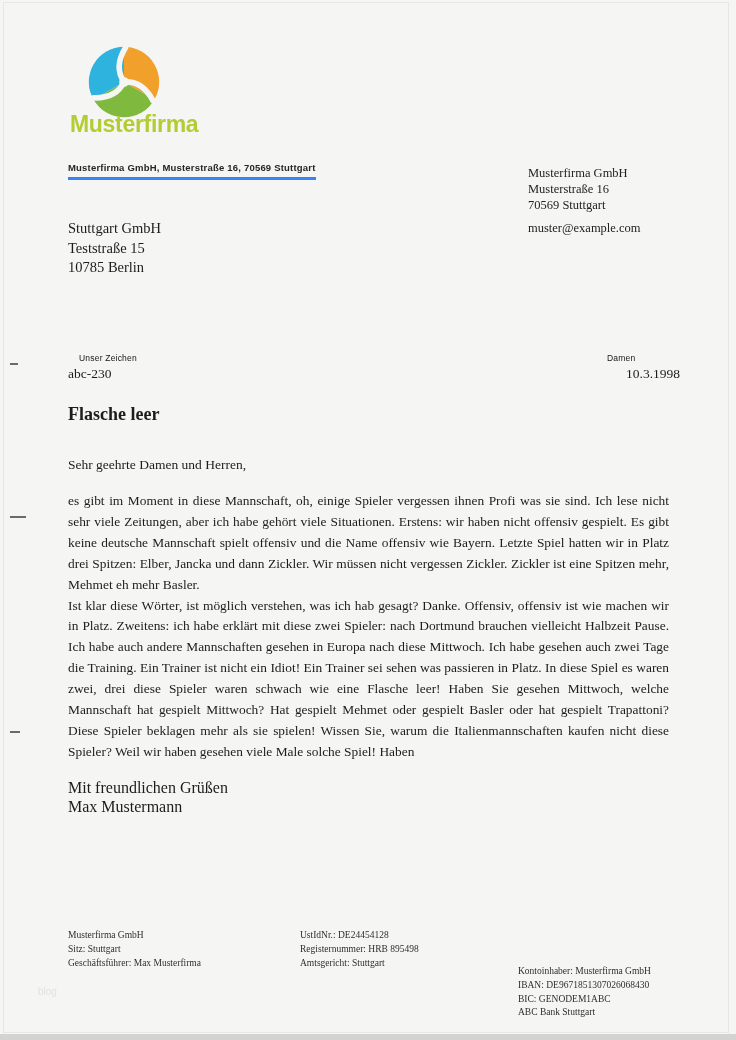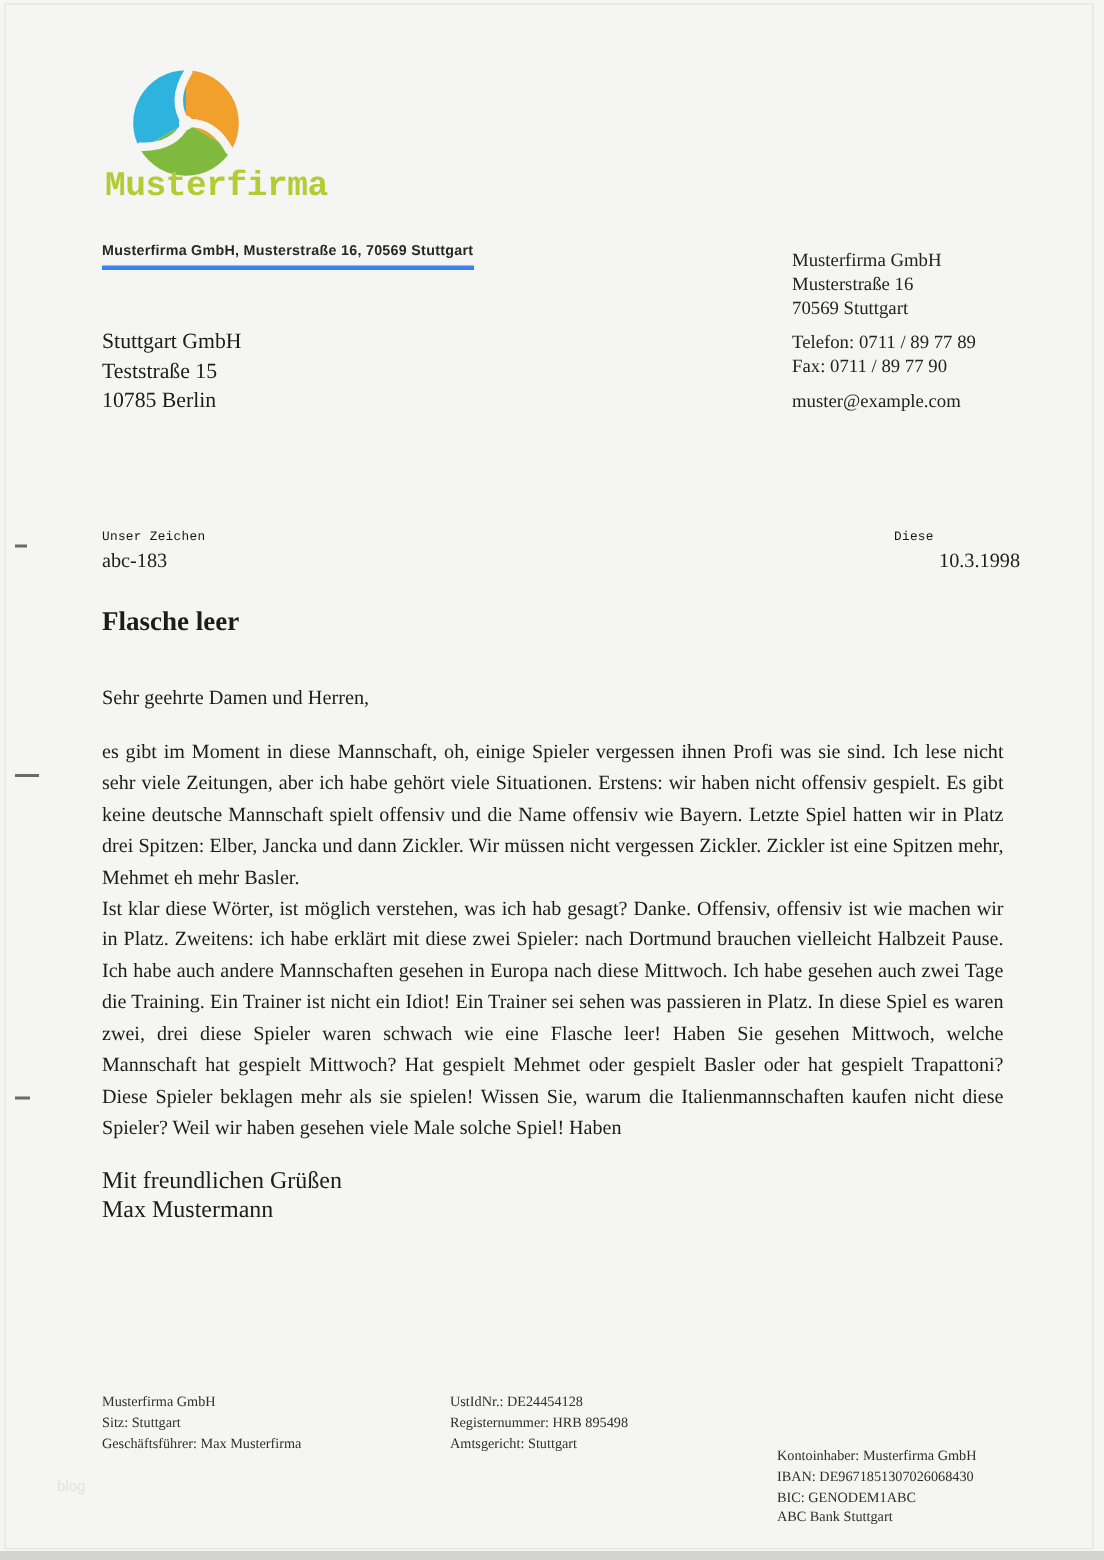--- a/index.html
+++ b/index.html
@@ -21,21 +21,21 @@
   }
   .page-bottom-edge {
     position: absolute;
     left: 0; right: 0; bottom: 0;
     height: 6px;
     background: #d3d3d2;
   }
   .logo-mark { position: absolute; left: 84px; top: 42px; width: 80px; height: 80px; }
   .logo-wordmark {
     position: absolute; left: 70px; top: 111px;
-    font-family: Liberation Mono, monospace;
+    font-family: Liberation Sans, sans-serif;
     font-weight: bold; font-size: 23px; letter-spacing: -0.3px;
     color: #b3cc34;
   }
   .sender-line {
     position: absolute; left: 68px; top: 162px;
     font-family: "Liberation Sans", sans-serif;
     font-size: 9.5px; font-weight: bold; letter-spacing: 0.2px;
     color: #262626;
     padding-bottom: 4px;
     border-bottom: 3px solid #3b82f6;
@@ -44,22 +44,22 @@
     position: absolute; left: 68px; top: 219px;
     font-size: 14.5px; line-height: 19.5px;
   }
   .contact-block {
     position: absolute; left: 528px; top: 165px;
     font-size: 12.5px; line-height: 16px; color: #222;
   }
   .contact-group { margin-bottom: 7px; }
   .ref-label, .date-label {
     position: absolute;
-    font-family: Liberation Mono, monospace;
-    font-size: 8.5px; color: #161616; letter-spacing: 0.2px;
+    font-family: Liberation Sans, sans-serif;
+    font-size: 8.5px; color: #161616; letter-spacing: 0.2px; margin-left: 11px;
   }
   .ref-label { left: 68px; top: 353px; }
   .date-label { left: 596px; top: 353px; }
   .ref-value, .date-value { position: absolute; font-size: 13.5px; color: #1c1c1c; }
   .ref-value { left: 68px; top: 366px; }
   .date-value { left: 596px; top: 366px; margin-left: 30px; }
   .subject {
     position: absolute; left: 68px; top: 404px;
     font-size: 18px; font-weight: bold;
   }
@@ -114,30 +114,26 @@
     <div>Teststraße 15</div>
     <div>10785 Berlin</div>
   </div>
 
   <div class="contact-block">
     <div class="contact-group">
       <div>Musterfirma GmbH</div>
       <div>Musterstraße 16</div>
       <div>70569 Stuttgart</div>
     </div>
-    <div class="contact-group">
-      <div>Telefon: 0711 / 89 77 89</div>
-      <div>Fax: 0711 / 89 77 90</div>
-    </div>
     <div>muster@example.com</div>
   </div>
 
   <div class="ref-label">Unser Zeichen</div>
-  <div class="ref-value">abc-183</div>
-  <div class="date-label">Diese</div>
+  <div class="ref-value">abc-230</div>
+  <div class="date-label">Damen</div>
   <div class="date-value">10.3.1998</div>
 
   <div class="subject">Flasche leer</div>
 
   <div class="salutation">Sehr geehrte Damen und Herren,</div>
 
   <div class="body-text">
     <div>es gibt im Moment in diese Mannschaft, oh, einige Spieler vergessen ihnen Profi was sie sind. Ich lese nicht sehr viele Zeitungen, aber ich habe gehört viele Situationen. Erstens: wir haben nicht offensiv gespielt. Es gibt keine deutsche Mannschaft spielt offensiv und die Name offensiv wie Bayern. Letzte Spiel hatten wir in Platz drei Spitzen: Elber, Jancka und dann Zickler. Wir müssen nicht vergessen Zickler. Zickler ist eine Spitzen mehr, Mehmet eh mehr Basler.</div>
     <div>Ist klar diese Wörter, ist möglich verstehen, was ich hab gesagt? Danke. Offensiv, offensiv ist wie machen wir in Platz. Zweitens: ich habe erklärt mit diese zwei Spieler: nach Dortmund brauchen vielleicht Halbzeit Pause. Ich habe auch andere Mannschaften gesehen in Europa nach diese Mittwoch. Ich habe gesehen auch zwei Tage die Training. Ein Trainer ist nicht ein Idiot! Ein Trainer sei sehen was passieren in Platz. In diese Spiel es waren zwei, drei diese Spieler waren schwach wie eine Flasche leer! Haben Sie gesehen Mittwoch, welche Mannschaft hat gespielt Mittwoch? Hat gespielt Mehmet oder gespielt Basler oder hat gespielt Trapattoni? Diese Spieler beklagen mehr als sie spielen! Wissen Sie, warum die Italienmannschaften kaufen nicht diese Spieler? Weil wir haben gesehen viele Male solche Spiel! Haben</div>
   </div>

